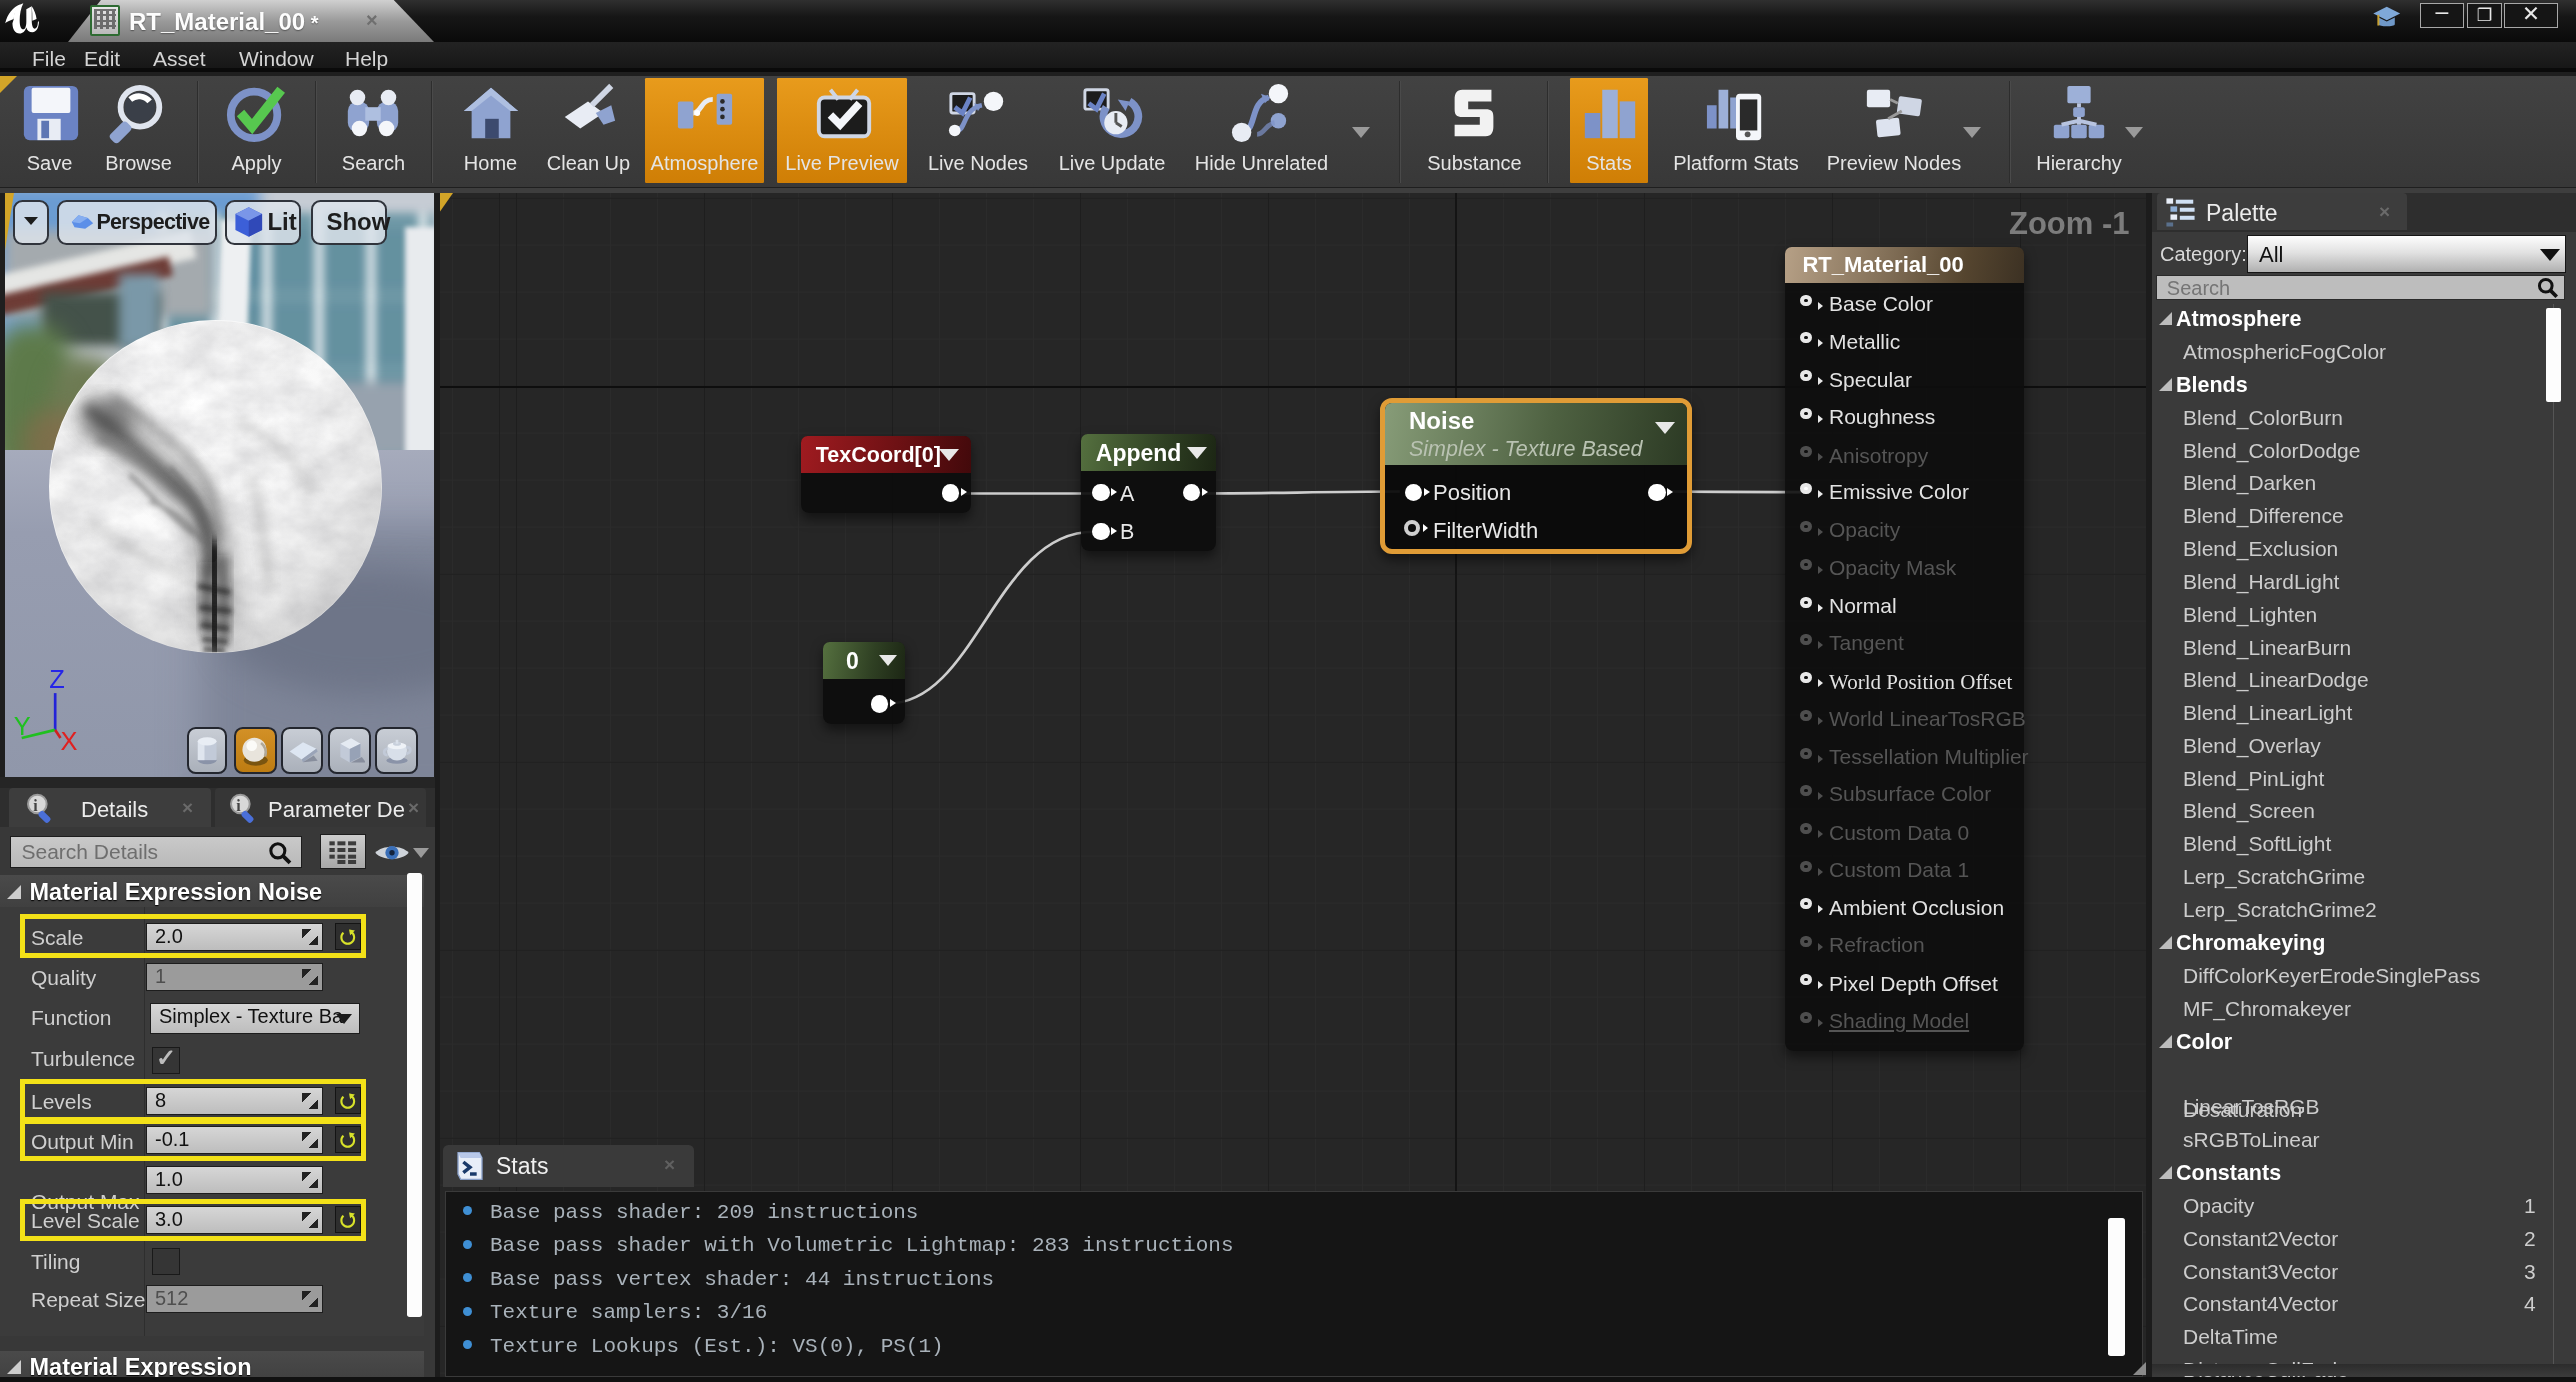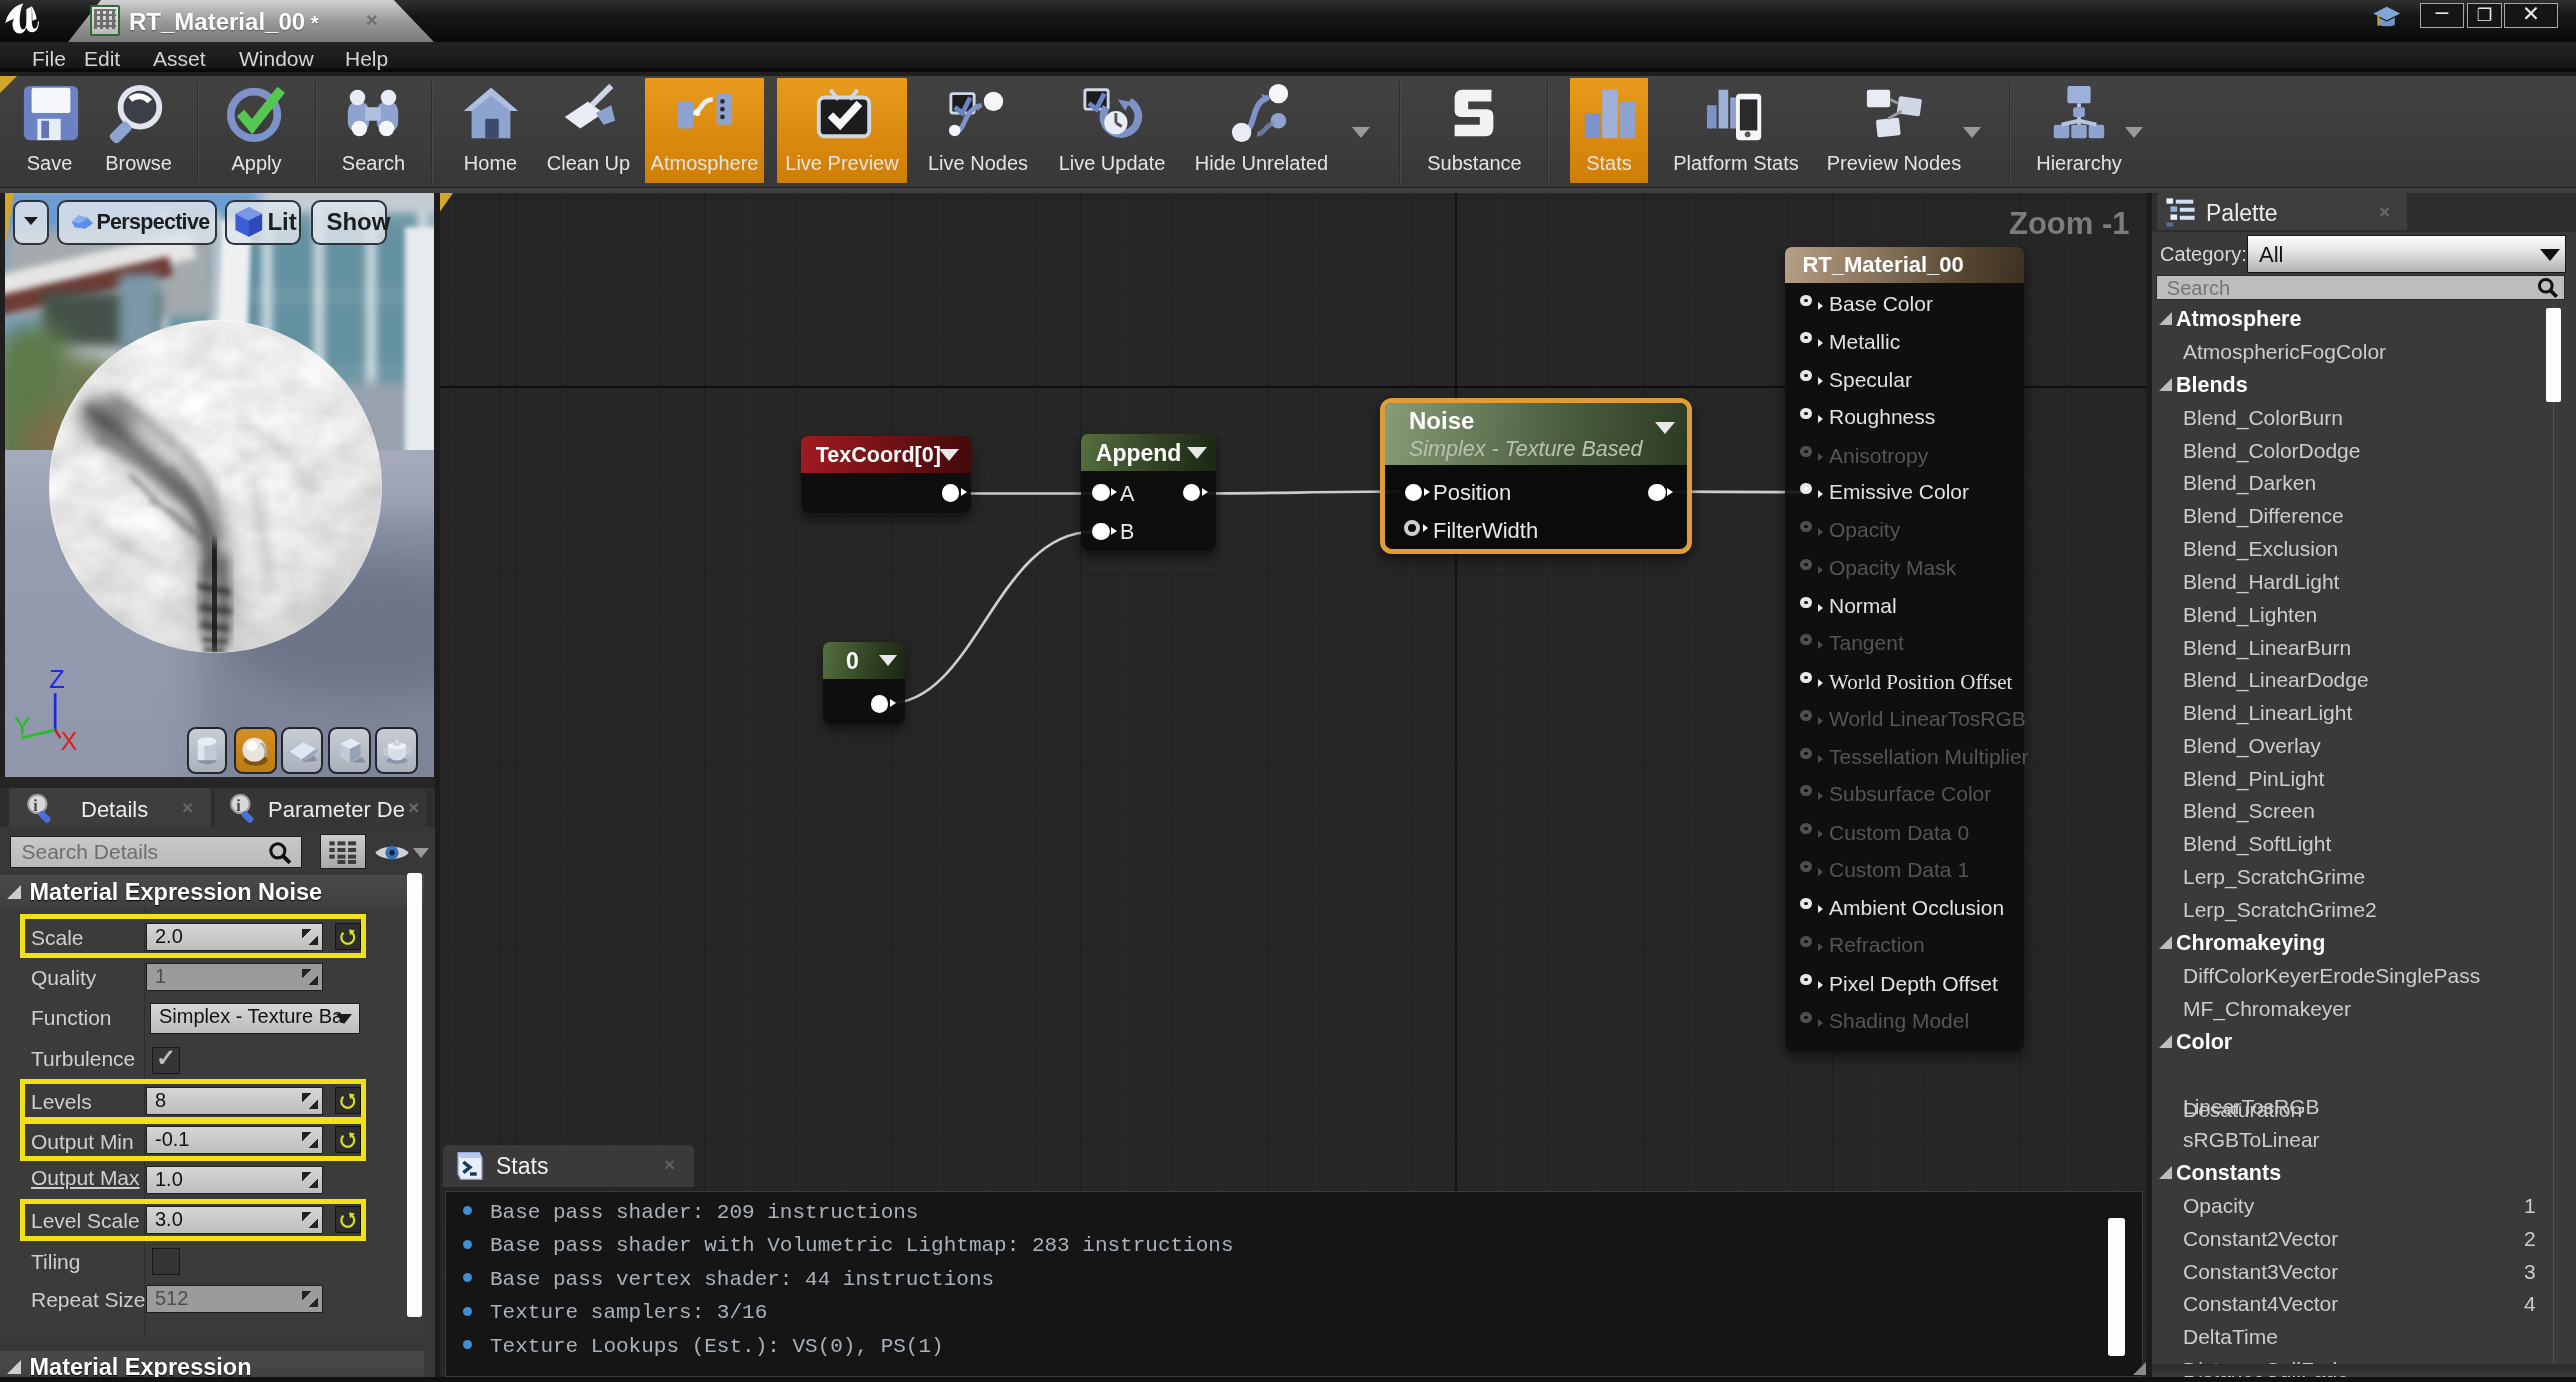--- a/index.html
+++ b/index.html
@@ -433,21 +433,21 @@
  <div class="abs dinput" style="left:150px;top:223px;width:210px;height:31px;">Simplex - Texture Ba<div style="position:absolute;right:6.7px;top:10px;width:0;height:0;border-left:8.7px solid transparent;border-right:8.7px solid transparent;border-top:10.7px solid #1a1a1a;"></div></div>
  <div class="abs drow-label" style="left:31px;top:267px;">Turbulence</div>
  <div class="abs" style="left:152px;top:267px;width:28px;height:27px;background:#353535;border:1.3px solid #191919;"></div>
  <div class="abs" style="left:156px;top:264px;font-size:24px;color:#bcbcbc;font-weight:bold;">✓</div>
  <div class="abs drow-label" style="left:31px;top:310px;">Levels</div>
  <div class="abs dinput" style="left:146px;top:307px;width:177px;">8<div class="diag"></div></div>
  <div class="abs reset" style="left:335px;top:307px;">⭯</div>
  <div class="abs drow-label" style="left:31px;top:350px;">Output Min</div>
  <div class="abs dinput" style="left:146px;top:346px;width:177px;">-0.1<div class="diag"></div></div>
  <div class="abs reset" style="left:335px;top:346px;">⭯</div>
- <div class="abs drow-label" style="left:31px;top:386px;text-decoration:underline;">Output Max</div>
+ <div class="abs drow-label" style="left:31px;top:410px;">Output Max</div>
  <div class="abs dinput" style="left:146px;top:386px;width:177px;">1.0<div class="diag"></div></div>
  <div class="abs drow-label" style="left:31px;top:429px;">Level Scale</div>
  <div class="abs dinput" style="left:146px;top:426px;width:177px;">3.0<div class="diag"></div></div>
  <div class="abs reset" style="left:335px;top:426px;">⭯</div>
  <div class="abs drow-label" style="left:31px;top:470px;">Tiling</div>
  <div class="abs" style="left:152px;top:468px;width:28px;height:27px;background:#353535;border:1.3px solid #191919;"></div>
  <div class="abs drow-label" style="left:31px;top:508px;">Repeat Size</div>
  <div class="abs dinput dis" style="left:146px;top:505px;width:177px;">512<div class="diag"></div></div>
 
  <div class="abs ybox" style="left:20px;top:134px;width:346px;height:44px;"></div>
@@ -550,21 +550,21 @@
       <div class="mrow off" style="left:44px;top:574px;">Custom Data 0</div>
  <div class="mpin off" style="left:15.4px;top:614px;"></div>
       <div class="mrow off" style="left:44px;top:611px;">Custom Data 1</div>
  <div class="mpin" style="left:15.4px;top:651px;"></div>
       <div class="mrow" style="left:44px;top:649px;">Ambient Occlusion</div>
  <div class="mpin off" style="left:15.4px;top:689px;"></div>
       <div class="mrow off" style="left:44px;top:686px;">Refraction</div>
  <div class="mpin" style="left:15.4px;top:727px;"></div>
       <div class="mrow" style="left:44px;top:725px;">Pixel Depth Offset</div>
  <div class="mpin off" style="left:15.4px;top:765px;"></div>
-      <div class="mrow off" style="left:44px;top:762px;">Shading Model</div>
+      <div class="mrow off" style="left:44px;top:762px;text-decoration:underline;">Shading Model</div>
 </div>
 </div>
 
 <div class="abs" style="left:443px;top:1145px;width:251px;height:42px;background:#3a3a3a;border-radius:5.4px 5.4px 0 0;"></div>
 <svg class="abs" style="left:454px;top:1150px;" width="32" height="32" viewBox="0 0 24 24">
     <path d="M3 2 L19 2 L21 6 L21 22 L5 22 L3 18 Z" fill="#e8eef8" stroke="#8aa0c8" stroke-width="1"></path>
     <path d="M3 2 L19 2 L21 6 L5 6 Z" fill="#b8c8e8"></path>
     <path d="M7 9 L12 13 L7 17" stroke="#1a3a6a" stroke-width="2.6" fill="none"></path>
     <path d="M12 18 L17 18" stroke="#1a3a6a" stroke-width="2.6"></path>
   </svg>

